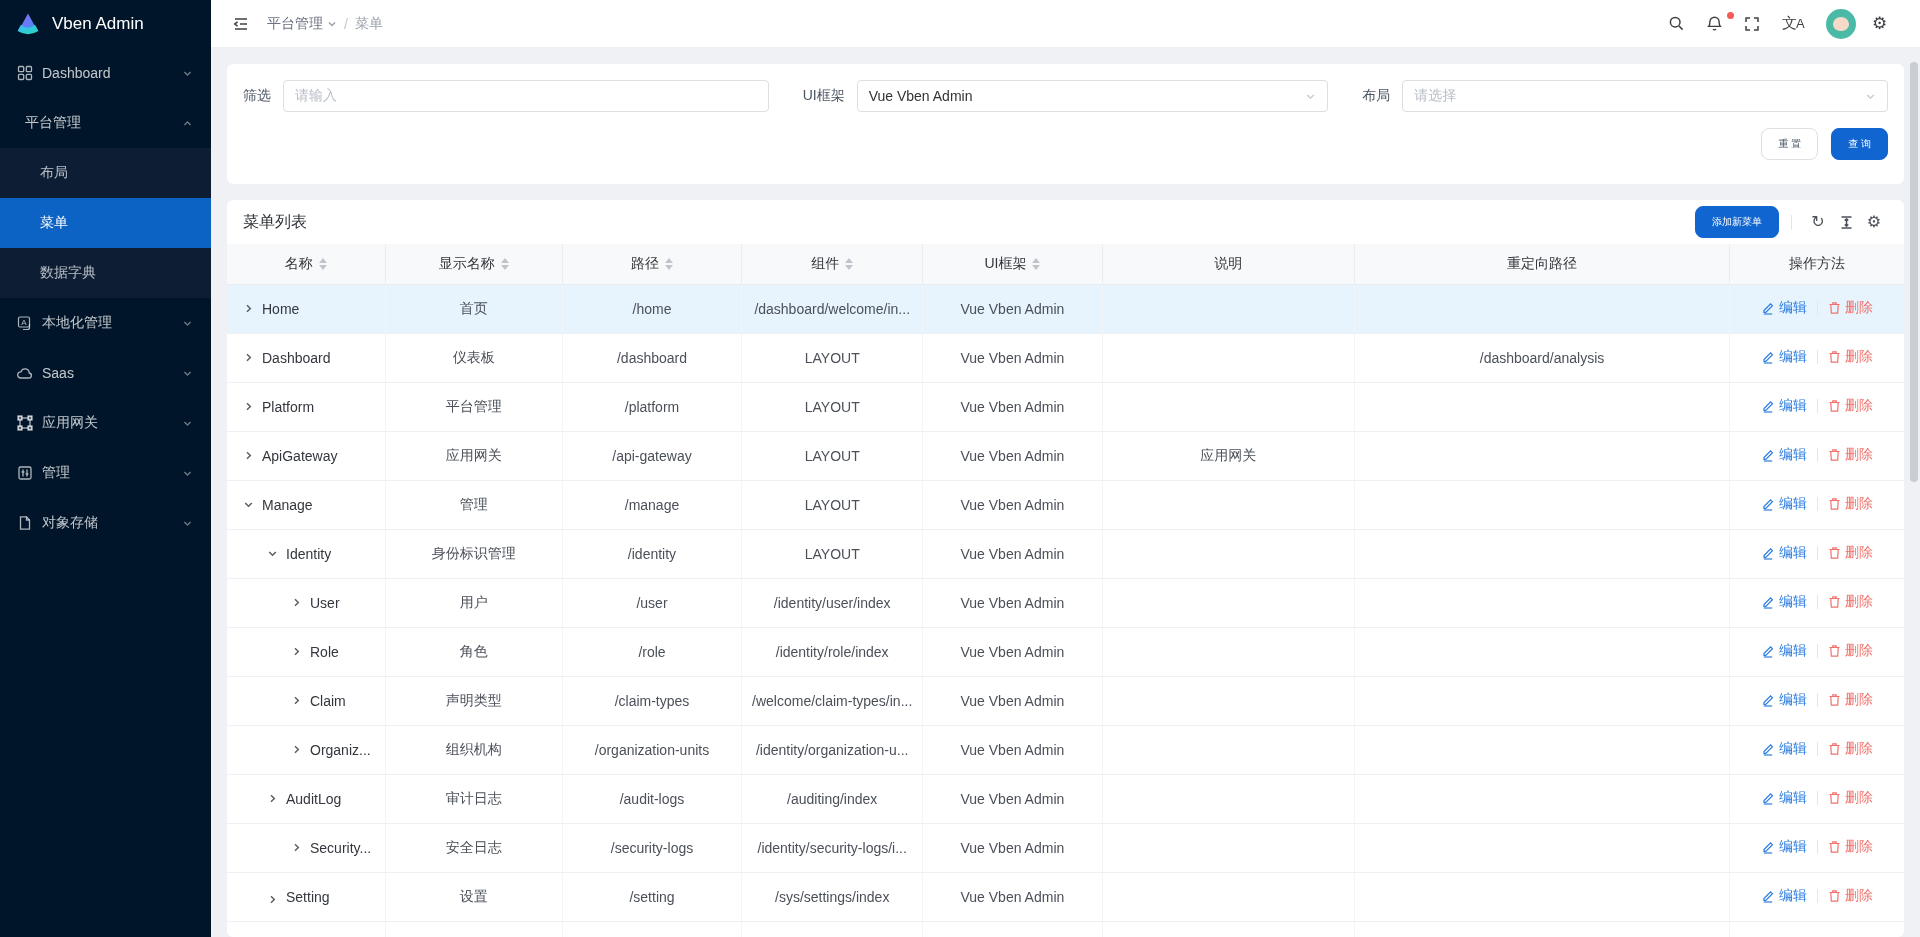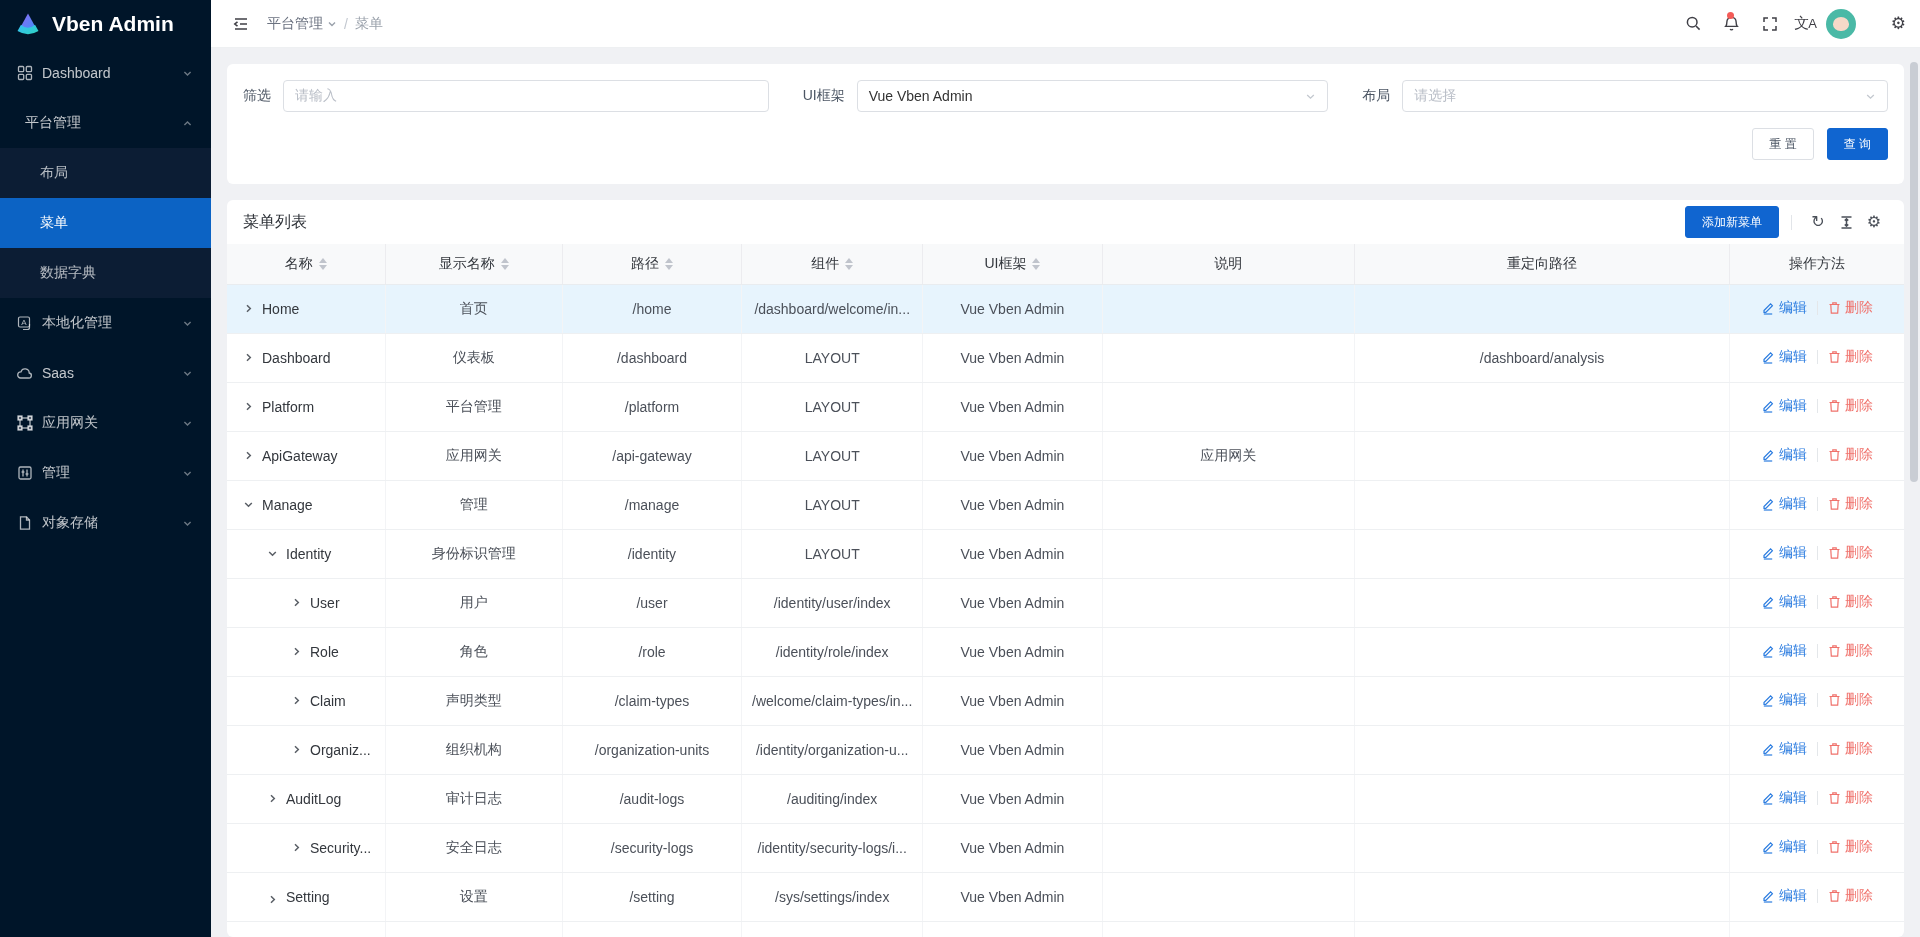--- a/index.html
+++ b/index.html
@@ -7,40 +7,40 @@
     --link-blue:#2b7ce0; --danger:#f0716b; --badge:#f45b57; --avatar-bg:#4ab9a6;
     --content-bg:#f0f1f4;
   }
   *{box-sizing:border-box;margin:0;padding:0}
   html,body{width:1920px;height:937px;overflow:hidden}
   body{font-family:"Liberation Sans","DejaVu Sans",sans-serif;background:var(--content-bg);font-size:14px;color:#333}
   .app{display:flex;width:1920px;height:937px}
 
   
   .sidebar{width:211px;flex-shrink:0;background:var(--sidebar-bg);display:flex;flex-direction:column}
-  .logo{height:48px;display:flex;align-items:center;gap:10px;padding:0 14px;color:#fff;font-weight:bold;font-size:21px;cursor:pointer}
+  .logo{height:48px;display:flex;align-items:center;gap:10px;padding:0 14px;color:#fff;font-weight:normal;font-size:17px;cursor:pointer}
   .menu{flex:1;overflow:hidden}
   .menu-item{height:50px;display:flex;align-items:center;gap:9px;padding:0 18px 0 16px;color:rgba(255,255,255,.76);font-size:14px;cursor:pointer;white-space:nowrap}
   .menu-item.no-icon{padding-left:25px}
   .menu-item .mi-icon{width:17px;height:17px;display:flex;align-items:center;justify-content:center;flex-shrink:0;opacity:.9}
   .menu-item .chev{margin-left:auto;opacity:.55;display:flex}
   .submenu{background:var(--submenu-bg)}
   .submenu .menu-item{padding-left:40px;color:rgba(255,255,255,.7)}
   .submenu .menu-item.active{background:var(--selected);color:#fff}
 
   
   .main{flex:1;display:flex;flex-direction:column;min-width:0}
   .topbar{height:48px;background:#fff;border-bottom:1px solid #eef0f2;display:flex;align-items:center;padding:0 14px;flex-shrink:0}
   .fold-btn{width:32px;height:32px;display:flex;align-items:center;justify-content:center;color:#3f3f46;cursor:pointer}
   .breadcrumb{display:flex;align-items:center;gap:7px;margin-left:10px;font-size:14px}
   .bc-section{color:#6b7280;display:flex;align-items:center;gap:4px;cursor:pointer}
   .bc-sep{color:#c2c7cf}
   .bc-page{color:#9aa1ab}
   .topbar-right{margin-left:auto;display:flex;align-items:center;gap:4px}
-  .icon-btn{width:34px;height:34px;border-radius:6px;display:flex;align-items:center;justify-content:flex-end;color:#3f3f46;cursor:pointer;position:relative}
+  .icon-btn{width:34px;height:34px;border-radius:6px;display:flex;align-items:center;justify-content:flex-start;color:#3f3f46;cursor:pointer;position:relative}
   .icon-btn .uni{font-family:"DejaVu Sans",sans-serif;font-size:17px;line-height:1;color:#3f3f46}
   .badge-dot{position:absolute;top:5px;right:6px;width:7px;height:7px;border-radius:50%;background:var(--badge)}
   .avatar{width:30px;height:30px;border-radius:50%;background:var(--avatar-bg);margin:0 6px;position:relative;overflow:hidden;cursor:pointer;flex-shrink:0}
   .avatar::after{content:"";position:absolute;left:7px;top:8px;width:16px;height:14px;border-radius:50% 50% 46% 46%;background:#f6d9c8}
   .avatar::before{content:"";position:absolute;left:11px;top:13px;width:8px;height:4px;border-radius:40%;background:#e8a79b}
   .lang-glyph{font-size:15px;color:#3f3f46;letter-spacing:-1px}
   .lang-glyph b{font-weight:normal;font-size:13px}
 
   
   .content{flex:1;padding:16px 16px 0;display:flex;flex-direction:column;gap:16px;overflow:hidden}
@@ -51,21 +51,21 @@
   .filter-row{display:flex;align-items:center}
   .field{display:flex;align-items:center;flex:1;margin-right:34px}
   .field:last-child{margin-right:0}
   .field-label{color:#4b5563;margin-right:12px;white-space:nowrap}
   .control{flex:1;height:32px;border:1px solid #dcdfe4;border-radius:4px;display:flex;align-items:center;padding:0 11px;background:#fff;cursor:text}
   .control.select{cursor:pointer}
   .control .value{color:#333}
   .control .placeholder{color:#b9bec7}
   .control .sel-arrow{margin-left:auto;color:#c3c8cf;display:flex}
   .btn-row{display:flex;justify-content:flex-end;gap:13px;margin-top:16px}
-  .btn{height:32px;padding:0 16px;border-radius:3px;border:1px solid #dcdfe4;background:#fff;color:#4b5563;font-size:12px;display:inline-flex;align-items:center;cursor:pointer;font-family:inherit}
+  .btn{height:32px;padding:0 16px;border-radius:8px;border:1px solid #dcdfe4;background:#fff;color:#4b5563;font-size:10px;display:inline-flex;align-items:center;cursor:pointer;font-family:inherit}
   .btn.primary{background:var(--primary);border-color:var(--primary);color:#fff}
 
   
   .table-card{flex:1;display:flex;flex-direction:column;overflow:hidden}
   .table-header{height:44px;flex-shrink:0;display:flex;align-items:center;padding:0 16px}
   .table-title{font-size:16px;color:#2e3238}
   .table-tools{margin-left:auto;display:flex;align-items:center}
   .tool-sep{width:1px;height:15px;background:#e2e5e9;margin:0 12px}
   .tool-btn{width:28px;height:28px;display:flex;align-items:center;justify-content:center;color:#4b5059;cursor:pointer}
   .tool-btn .uni{font-family:"DejaVu Sans",sans-serif;font-size:16px;line-height:1}

